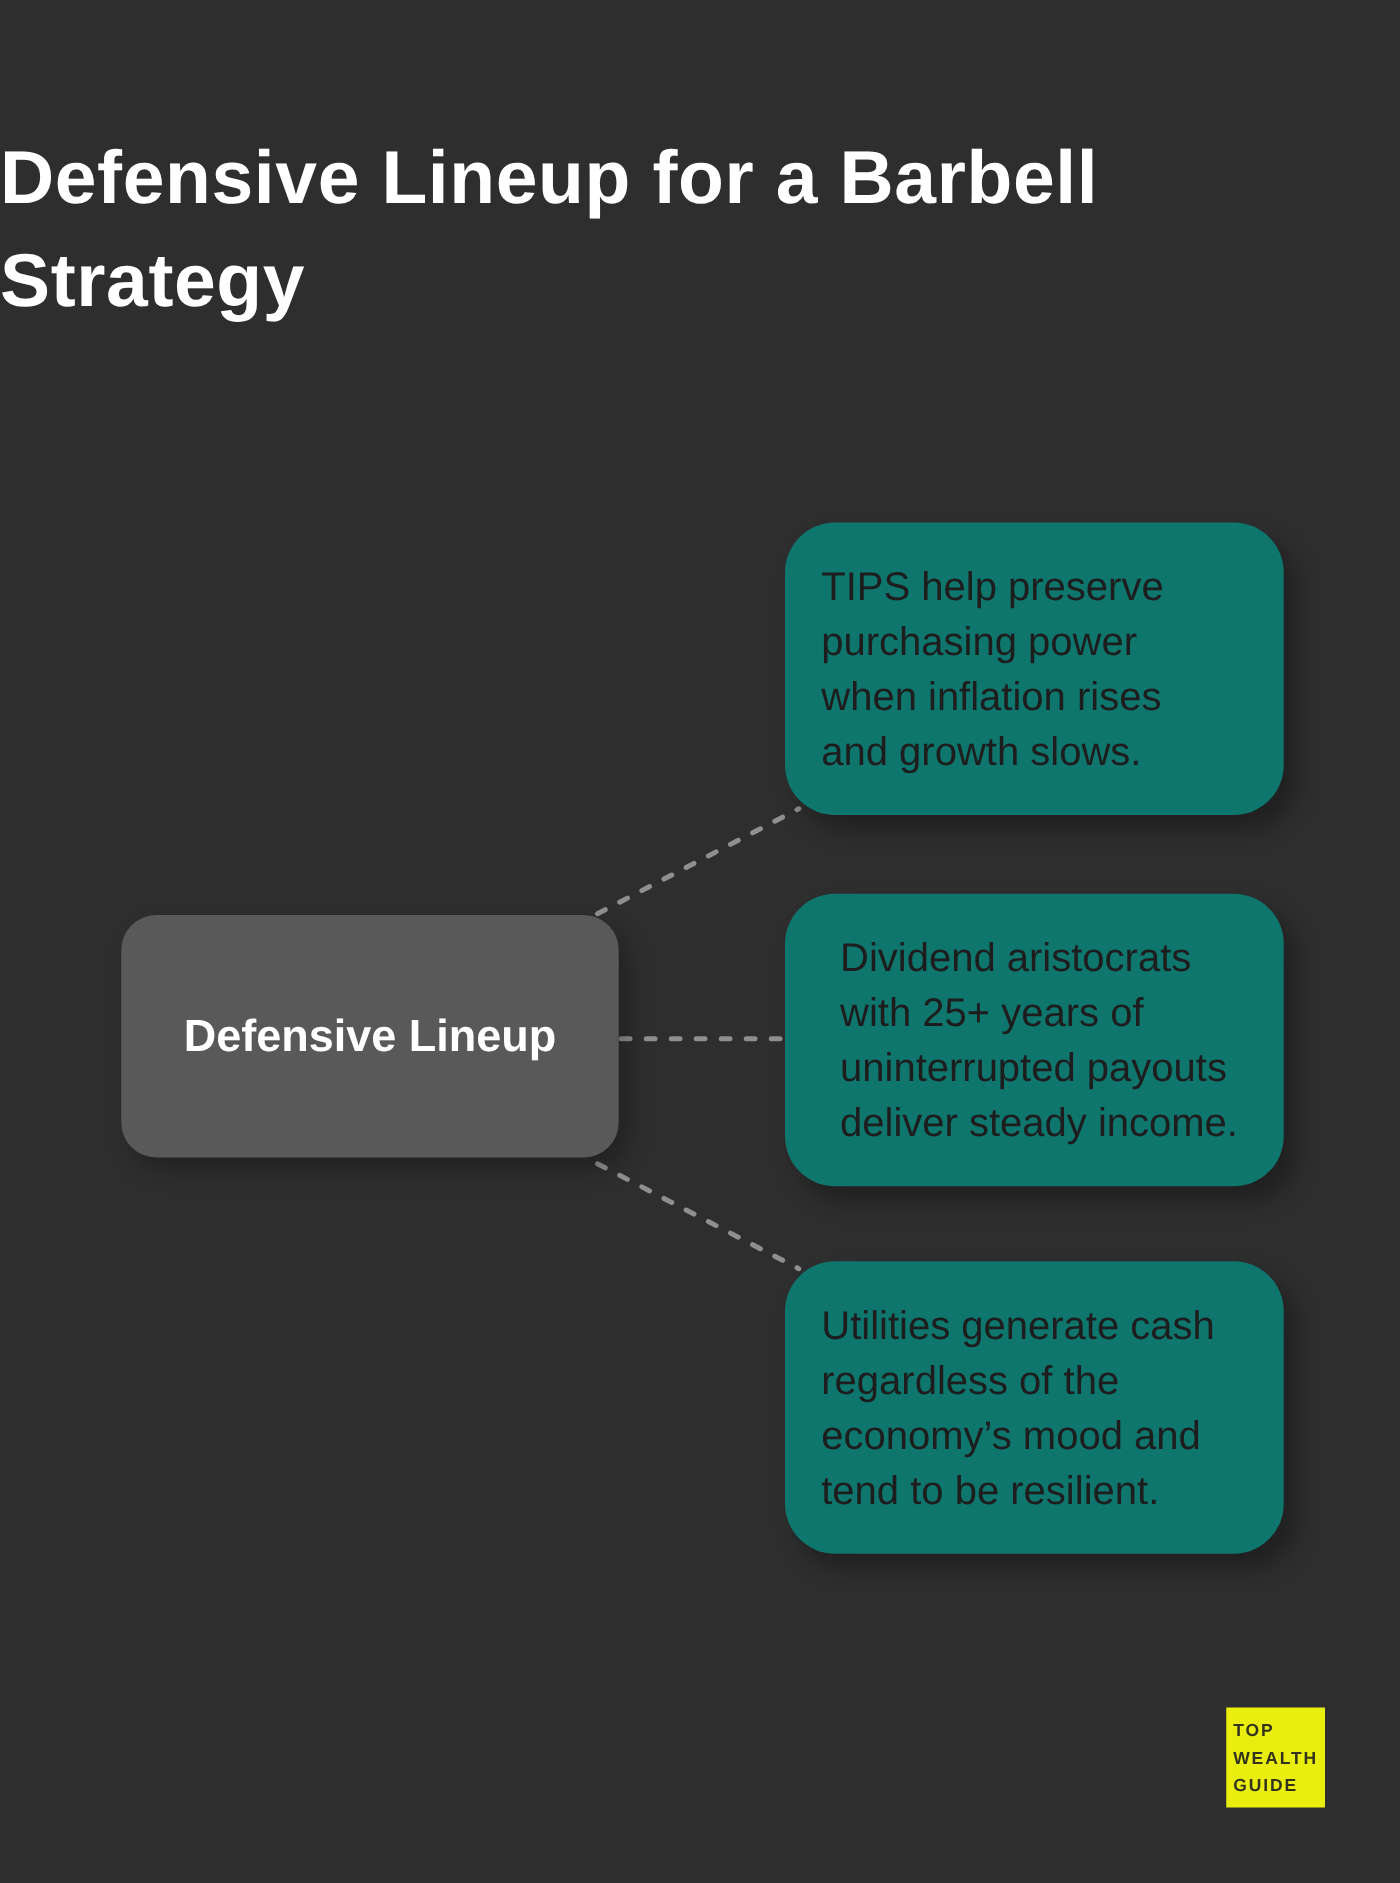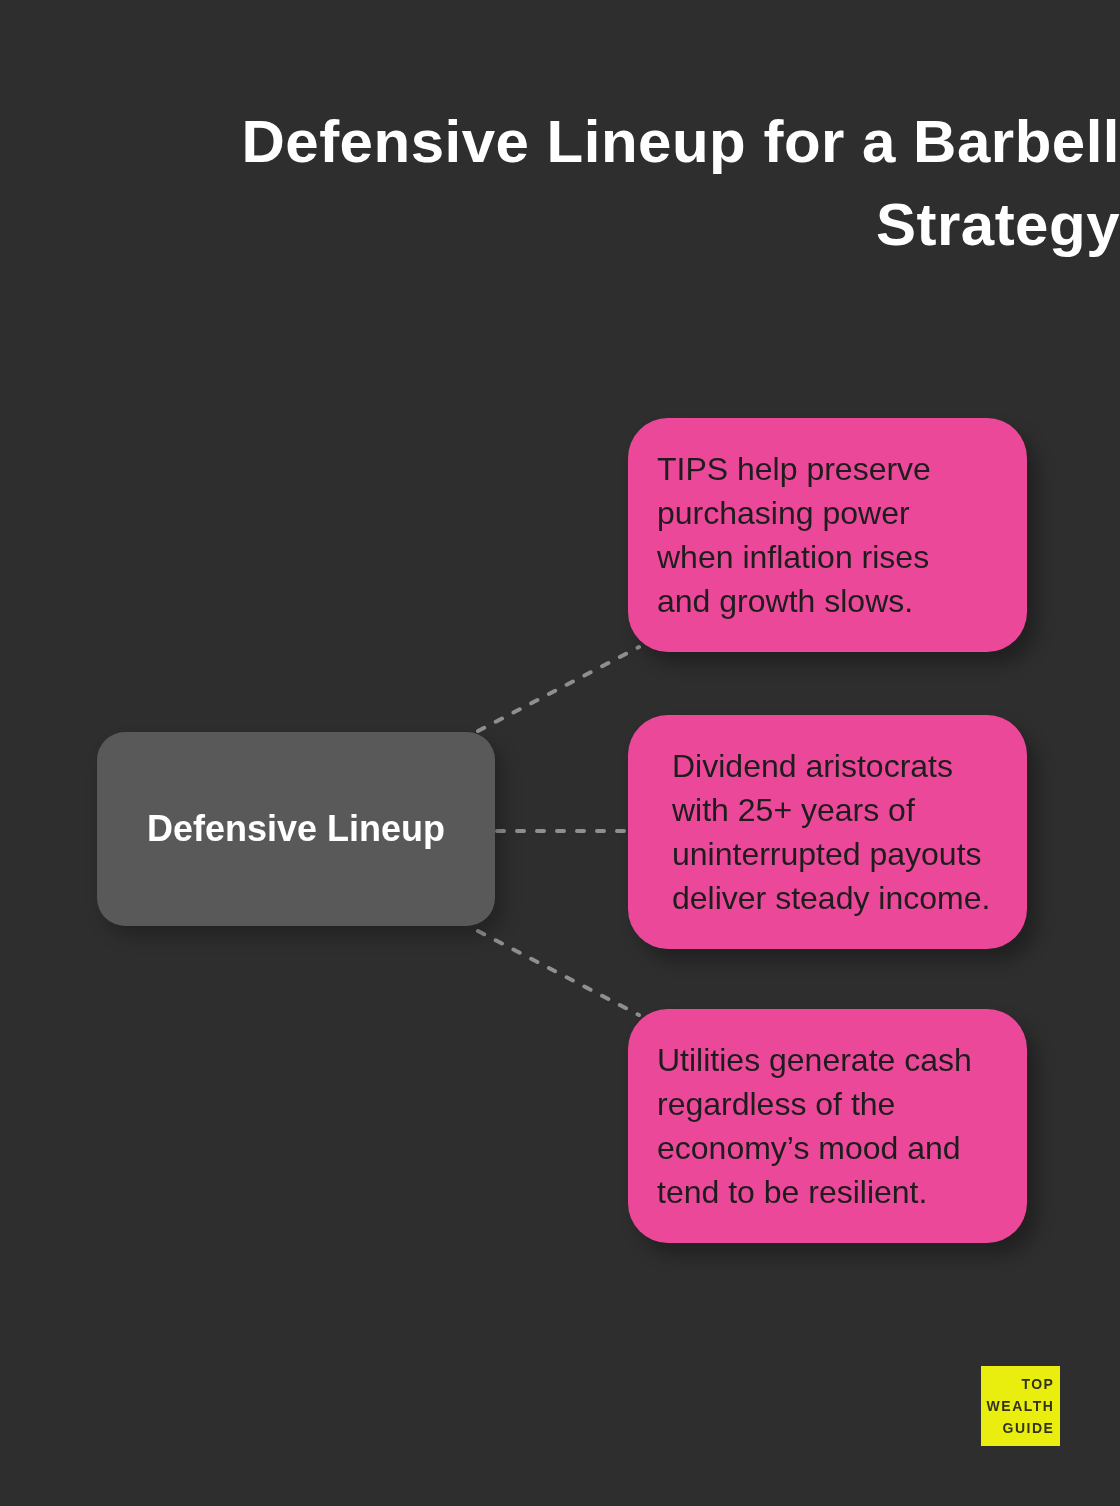--- a/index.html
+++ b/index.html
@@ -13,21 +13,21 @@
     font-family: "Liberation Sans", sans-serif;
     position: relative;
     overflow: hidden;
   }
   .title {
     position: absolute;
     top: 100px;
     left: 0;
     right: 0;
     margin: 0;
-    text-align: right;
+    text-align: left;
     font-size: 60px;
     line-height: 83px;
     font-weight: bold;
     color: #ffffff;
     white-space: pre-line;
     letter-spacing: 0.5px;
   }
   .connectors {
     position: absolute;
     top: 0;
@@ -56,21 +56,21 @@
     color: #ffffff;
     font-size: 36px;
     font-weight: bold;
     box-shadow: 8px 10px 18px rgba(0,0,0,0.25);
   }
   .branch {
     position: absolute;
     left: 628px;
     width: 399px;
     height: 234px;
-    background: #ec4899;
+    background: #0f766e;
     border-radius: 40px;
     display: flex;
     align-items: center;
     padding: 0 18px 0 29px;
     box-sizing: border-box;
     color: #1d1d1d;
     font-size: 32px;
     line-height: 44px;
     box-shadow: 10px 12px 18px rgba(0,0,0,0.30);
   }
@@ -83,21 +83,21 @@
   .logo {
     position: absolute;
     left: 981px;
     top: 1366px;
     width: 79px;
     height: 80px;
     background: #e9ee0e;
     display: flex;
     align-items: center;
     justify-content: center;
-    text-align: right;
+    text-align: left;
   }
   .logo-text {
     font-size: 14px;
     font-weight: bold;
     letter-spacing: 1.5px;
     line-height: 22px;
     color: #33331d;
     white-space: pre-line;
   }
 </style>

